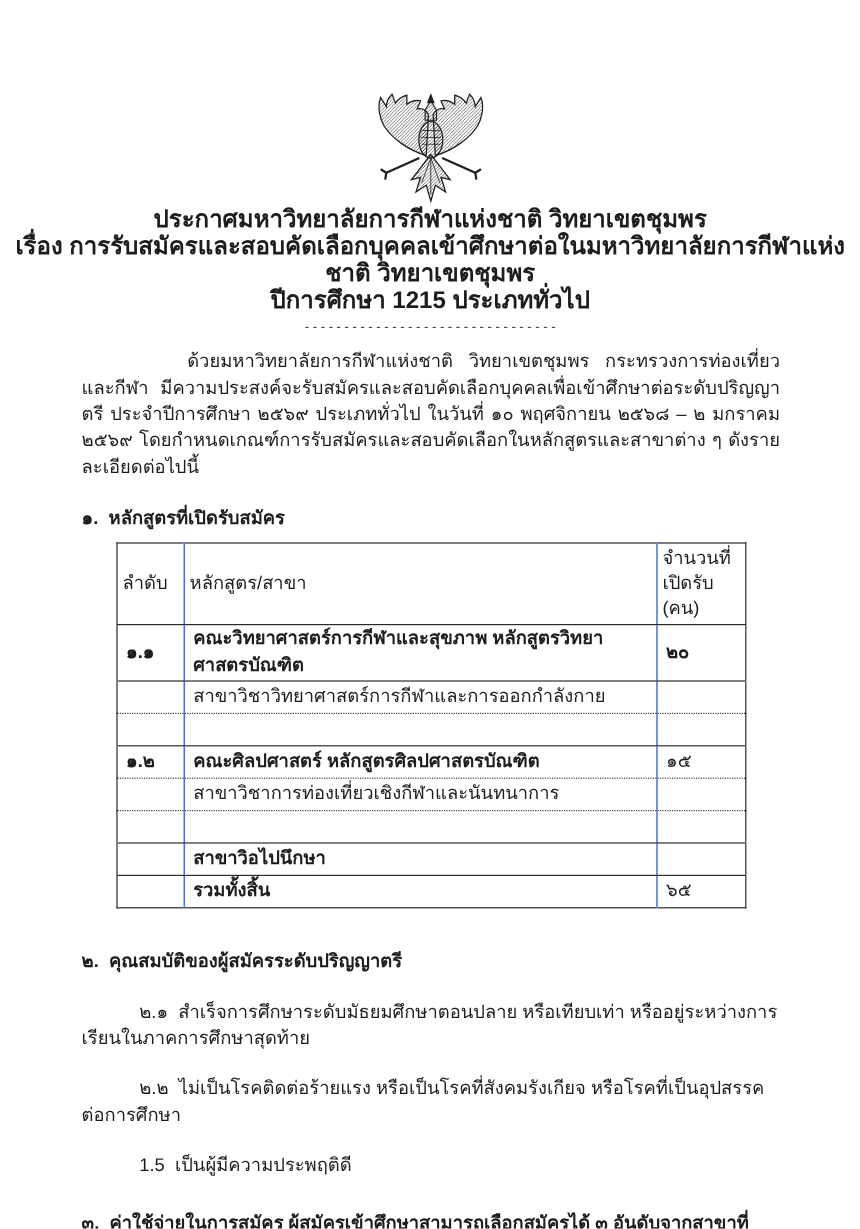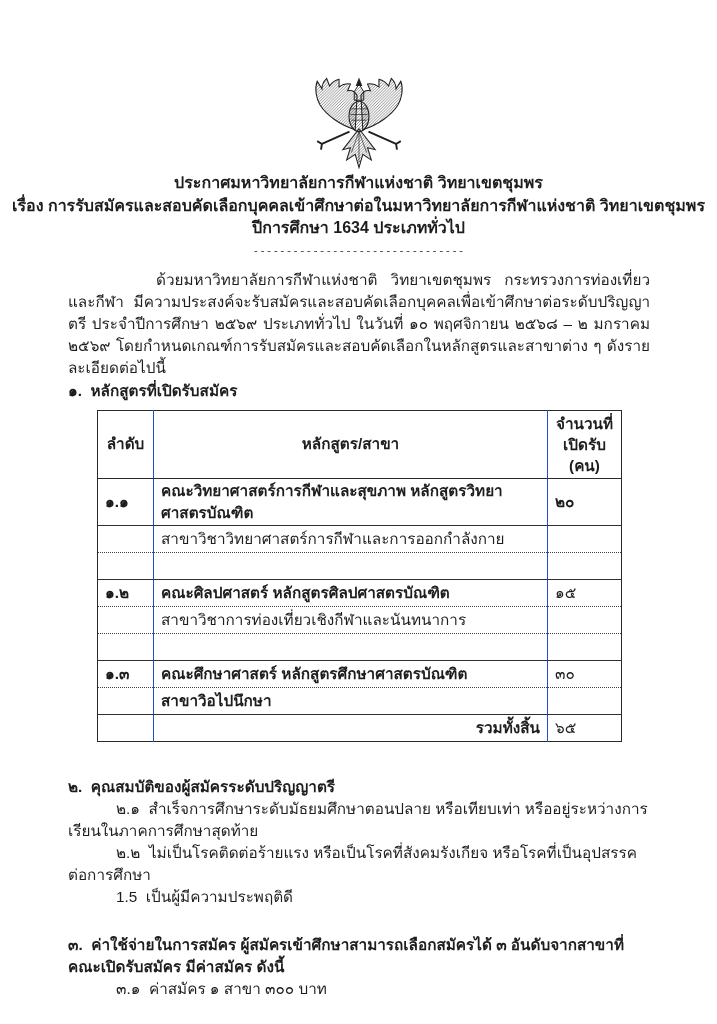--- a/index.html
+++ b/index.html
@@ -10,58 +10,58 @@
     background:#ffffff;
     overflow:hidden;
     font-family:"Liberation Sans",sans-serif;
     color:#1d1d1d;
     font-size:15.3px;
     line-height:22px;
   }
   .content{padding:0 67px 0 68px;}
   .emblem-wrap{text-align:center;padding-top:76px;line-height:0;}
   .emblem-wrap svg{display:inline-block;}
-  .title{text-align:center;font-weight:bold;font-size:16px;line-height:22.5px;}
+  .title{text-align:center;font-weight:bold;font-size:20px;line-height:22.5px;}
   .sep{
     text-align:center;
     font-family:"DejaVu Sans Mono",monospace;
     font-size:11px;line-height:10px;letter-spacing:0px;
     color:#3a3a3a;margin-top:6px;overflow:hidden;white-space:nowrap;
   }
   .intro{margin-top:13px;text-indent:88px;text-align:justify;}
   .sec-heading{font-weight:bold;white-space:pre-wrap;}
-  .sec1-heading{margin-top:1px;}
+  .sec1-heading{margin-top:21px;}
   .sec2-block{margin-top:34px;}
   .sec3-block{margin-top:26px;}
   table.programs{
     border-collapse:collapse;table-layout:fixed;
     margin:8px 0 0 29px;width:524px;
     border:1.5px solid #2a2a2a;
   }
   table.programs th, table.programs td{
     border-right:1px solid #1d4ed8;
     padding:1px 7px;vertical-align:middle;
     overflow:hidden;
   }
   table.programs th:last-child, table.programs td:last-child{border-right:none;}
   table.programs th{
-    font-weight:bold;text-align:center;
+    font-weight:normal;text-align:left;
     border-bottom:1.4px solid #2a2a2a;
     padding:2px 4px;
   }
   th.col-count{white-space:pre-line;line-height:21px;}
   table.programs td{height:24px;}
   td.cell-no, td.cell-count{text-align:left;}
   .row-main td.cell-no, .row-main td.cell-program{font-weight:bold;}
-  .row-total td.cell-program{text-align:right;font-weight:bold;}
+  .row-total td.cell-program{text-align:left;font-weight:bold;}
   .hb-dotted td{border-bottom:1px dotted #3f3f3f;}
   .hb-solid td{border-bottom:1px solid #2f2f2f;font-weight:bold;}
   .hb-none td{border-bottom:none;}
   .row-spacer td{height:21px;}
-  .list-item{margin-top:0;text-indent:48px;white-space:pre-wrap;}
+  .list-item{margin-top:20px;text-indent:48px;white-space:pre-wrap;}
 </style>
 </head>
 <body>
 
 <div class="page">
 
   <div class="emblem-wrap">
     <svg width="114" height="96" viewBox="0 0 120 100" aria-hidden="true">
       <defs>
         <pattern id="hx" width="3" height="3" patternUnits="userSpaceOnUse">
@@ -83,21 +83,21 @@
       <path d="M50 58 L21 71 M21 71 l-5 -3 M21 71 l-1 6" stroke="#1f1f1f" stroke-width="2" fill="none"></path>
       <path d="M70 58 L99 71 M99 71 l5 -3 M99 71 l1 6" stroke="#1f1f1f" stroke-width="2" fill="none"></path>
 
       <path d="M60 55 L43 77 L51 75 L47 88 L56 82 L60 96 L64 82 L73 88 L69 75 L77 77 Z" fill="url(#hx)" stroke="#1f1f1f" stroke-width="1.1"></path>
       <path d="M60 58 L52 80 M60 58 L60 90 M60 58 L68 80" stroke="#1f1f1f" stroke-width="0.7" fill="none"></path>
     </svg>
   </div>
 
   <div class="title">ประกาศมหาวิทยาลัยการกีฬาแห่งชาติ วิทยาเขตชุมพร</div>
   <div class="title">เรื่อง  การรับสมัครและสอบคัดเลือกบุคคลเข้าศึกษาต่อในมหาวิทยาลัยการกีฬาแห่งชาติ วิทยาเขตชุมพร</div>
-  <div class="title">ปีการศึกษา 1634  ประเภททั่วไป</div>
+  <div class="title">ปีการศึกษา 1215  ประเภททั่วไป</div>
 
   <div class="sep">--------------------------------</div>
 
   <div class="content">
     <div class="intro">ด้วยมหาวิทยาลัยการกีฬาแห่งชาติ วิทยาเขตชุมพร กระทรวงการท่องเที่ยวและกีฬา มีความประสงค์จะรับสมัครและสอบคัดเลือกบุคคลเพื่อเข้าศึกษาต่อระดับปริญญาตรี ประจำปีการศึกษา ๒๕๖๙ ประเภททั่วไป ในวันที่ ๑๐ พฤศจิกายน ๒๕๖๘ – ๒ มกราคม ๒๕๖๙ โดยกำหนดเกณฑ์การรับสมัครและสอบคัดเลือกในหลักสูตรและสาขาต่าง ๆ ดังรายละเอียดต่อไปนี้</div>
 
     <div class="sec-heading sec1-heading">๑.  หลักสูตรที่เปิดรับสมัคร</div>
 
     <table class="programs">
       <colgroup>
@@ -137,25 +137,20 @@
           <tr class="row-sub hb-dotted">
             <td class="cell-no"></td>
             <td class="cell-program">สาขาวิชาการท่องเที่ยวเชิงกีฬาและนันทนาการ</td>
             <td class="cell-count"></td>
           </tr>
           <tr class="row-spacer hb-solid">
             <td class="cell-no"></td>
             <td class="cell-program"></td>
             <td class="cell-count"></td>
           </tr>
-          <tr class="row-main hb-dotted">
-            <td class="cell-no">๑.๓</td>
-            <td class="cell-program">คณะศึกษาศาสตร์ หลักสูตรศึกษาศาสตรบัณฑิต</td>
-            <td class="cell-count">๓๐</td>
-          </tr>
           <tr class="row-sub hb-solid">
             <td class="cell-no"></td>
             <td class="cell-program">สาขาวิอไปนึกษา</td>
             <td class="cell-count"></td>
           </tr>
           <tr class="row-total hb-none">
             <td class="cell-no"></td>
             <td class="cell-program">รวมทั้งสิ้น</td>
             <td class="cell-count">๖๕</td>
           </tr>

